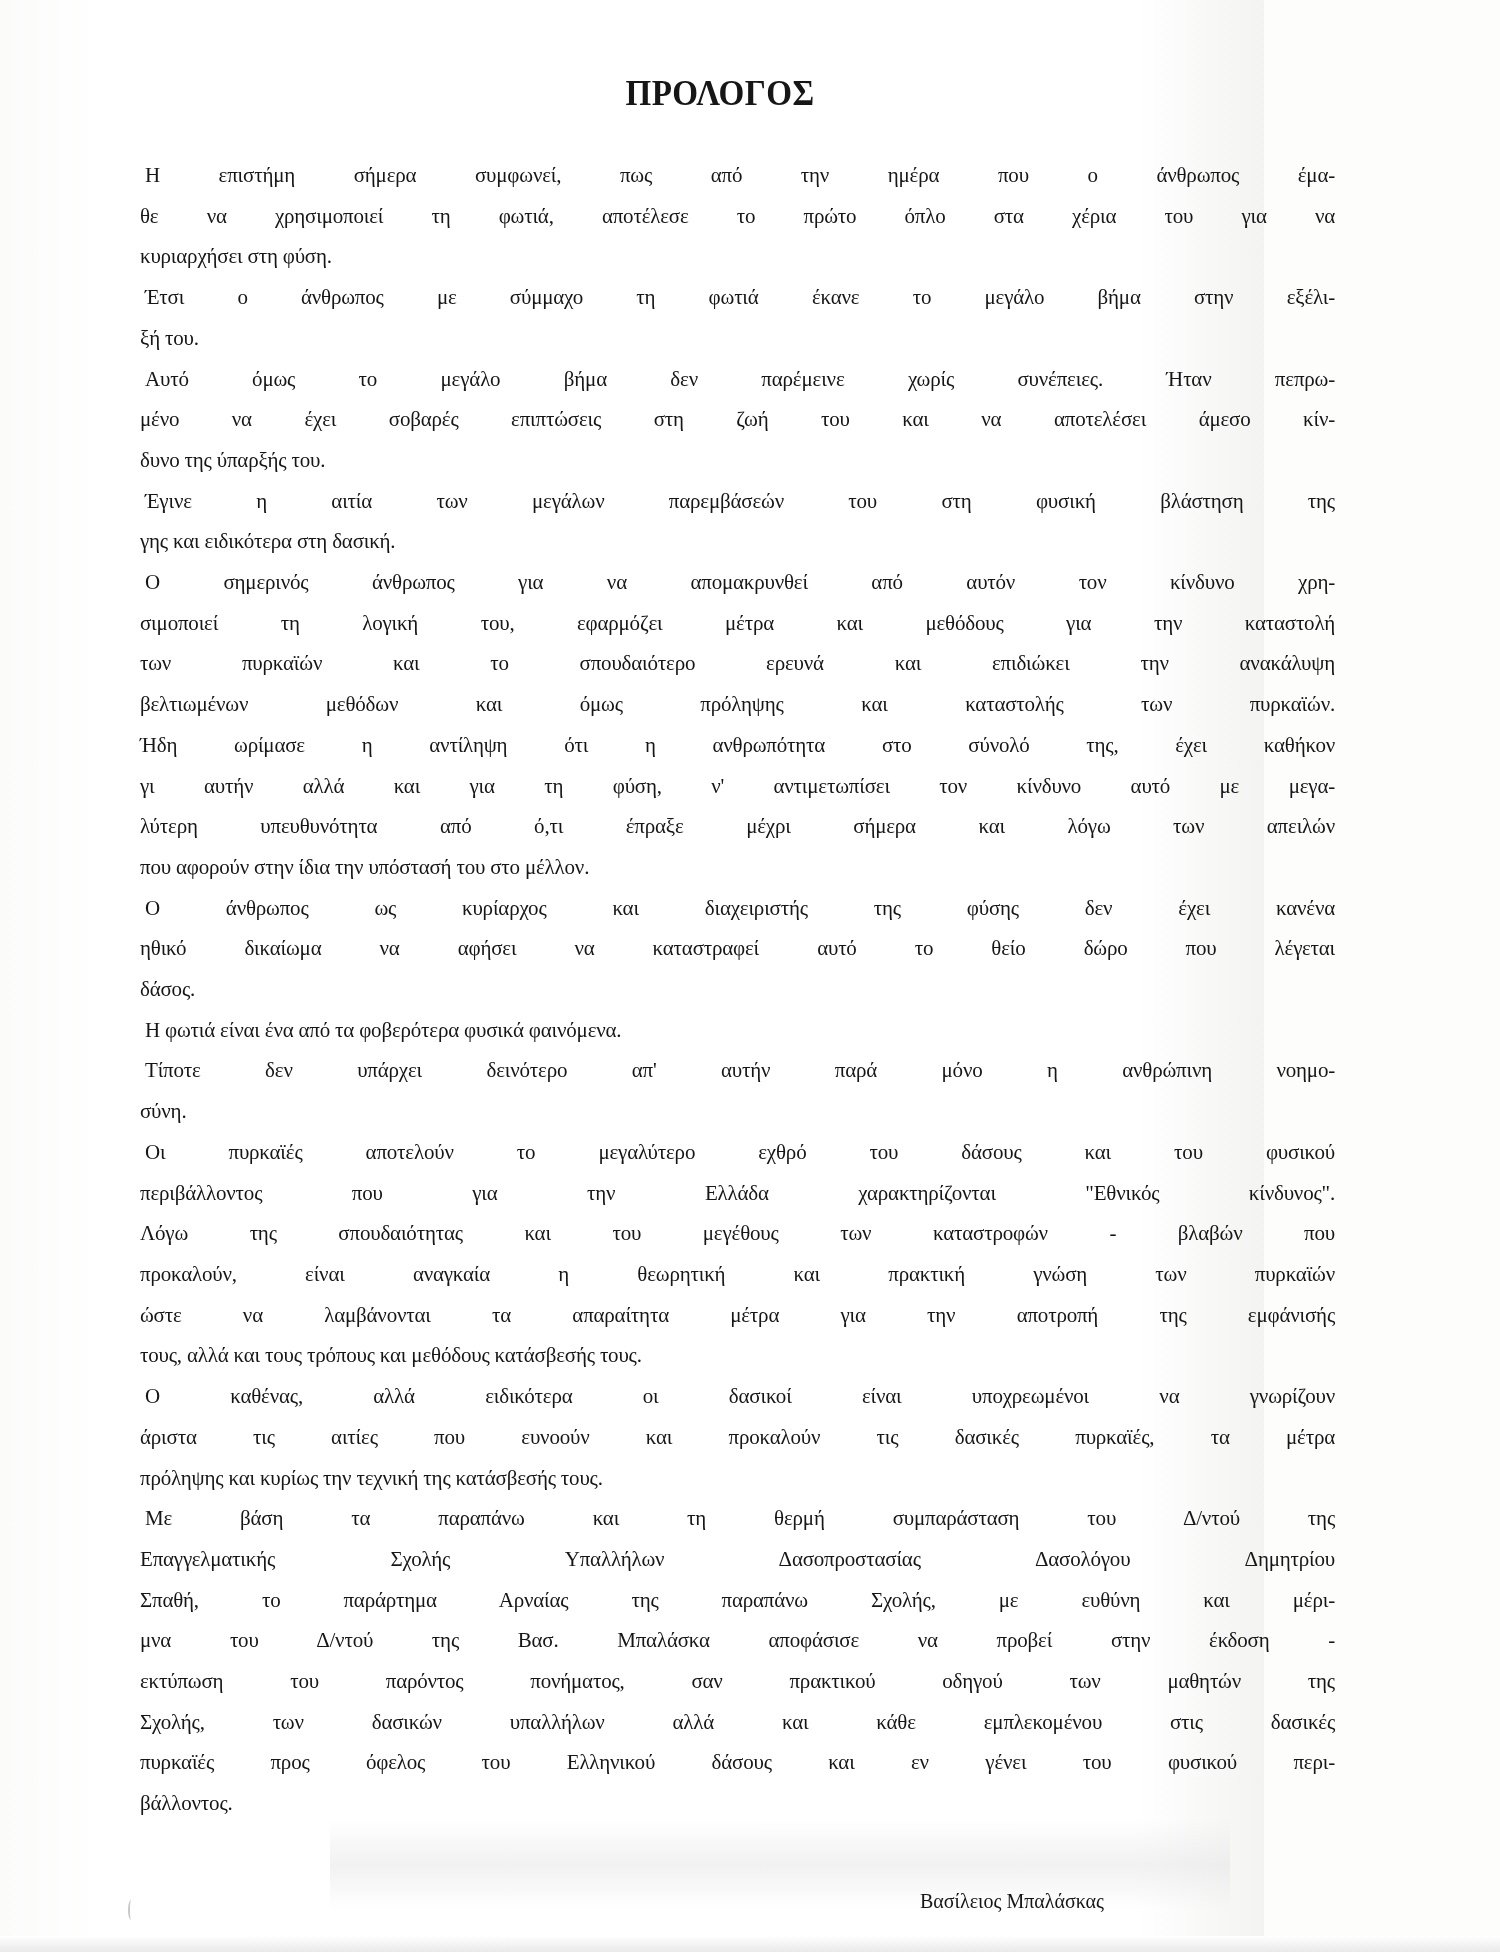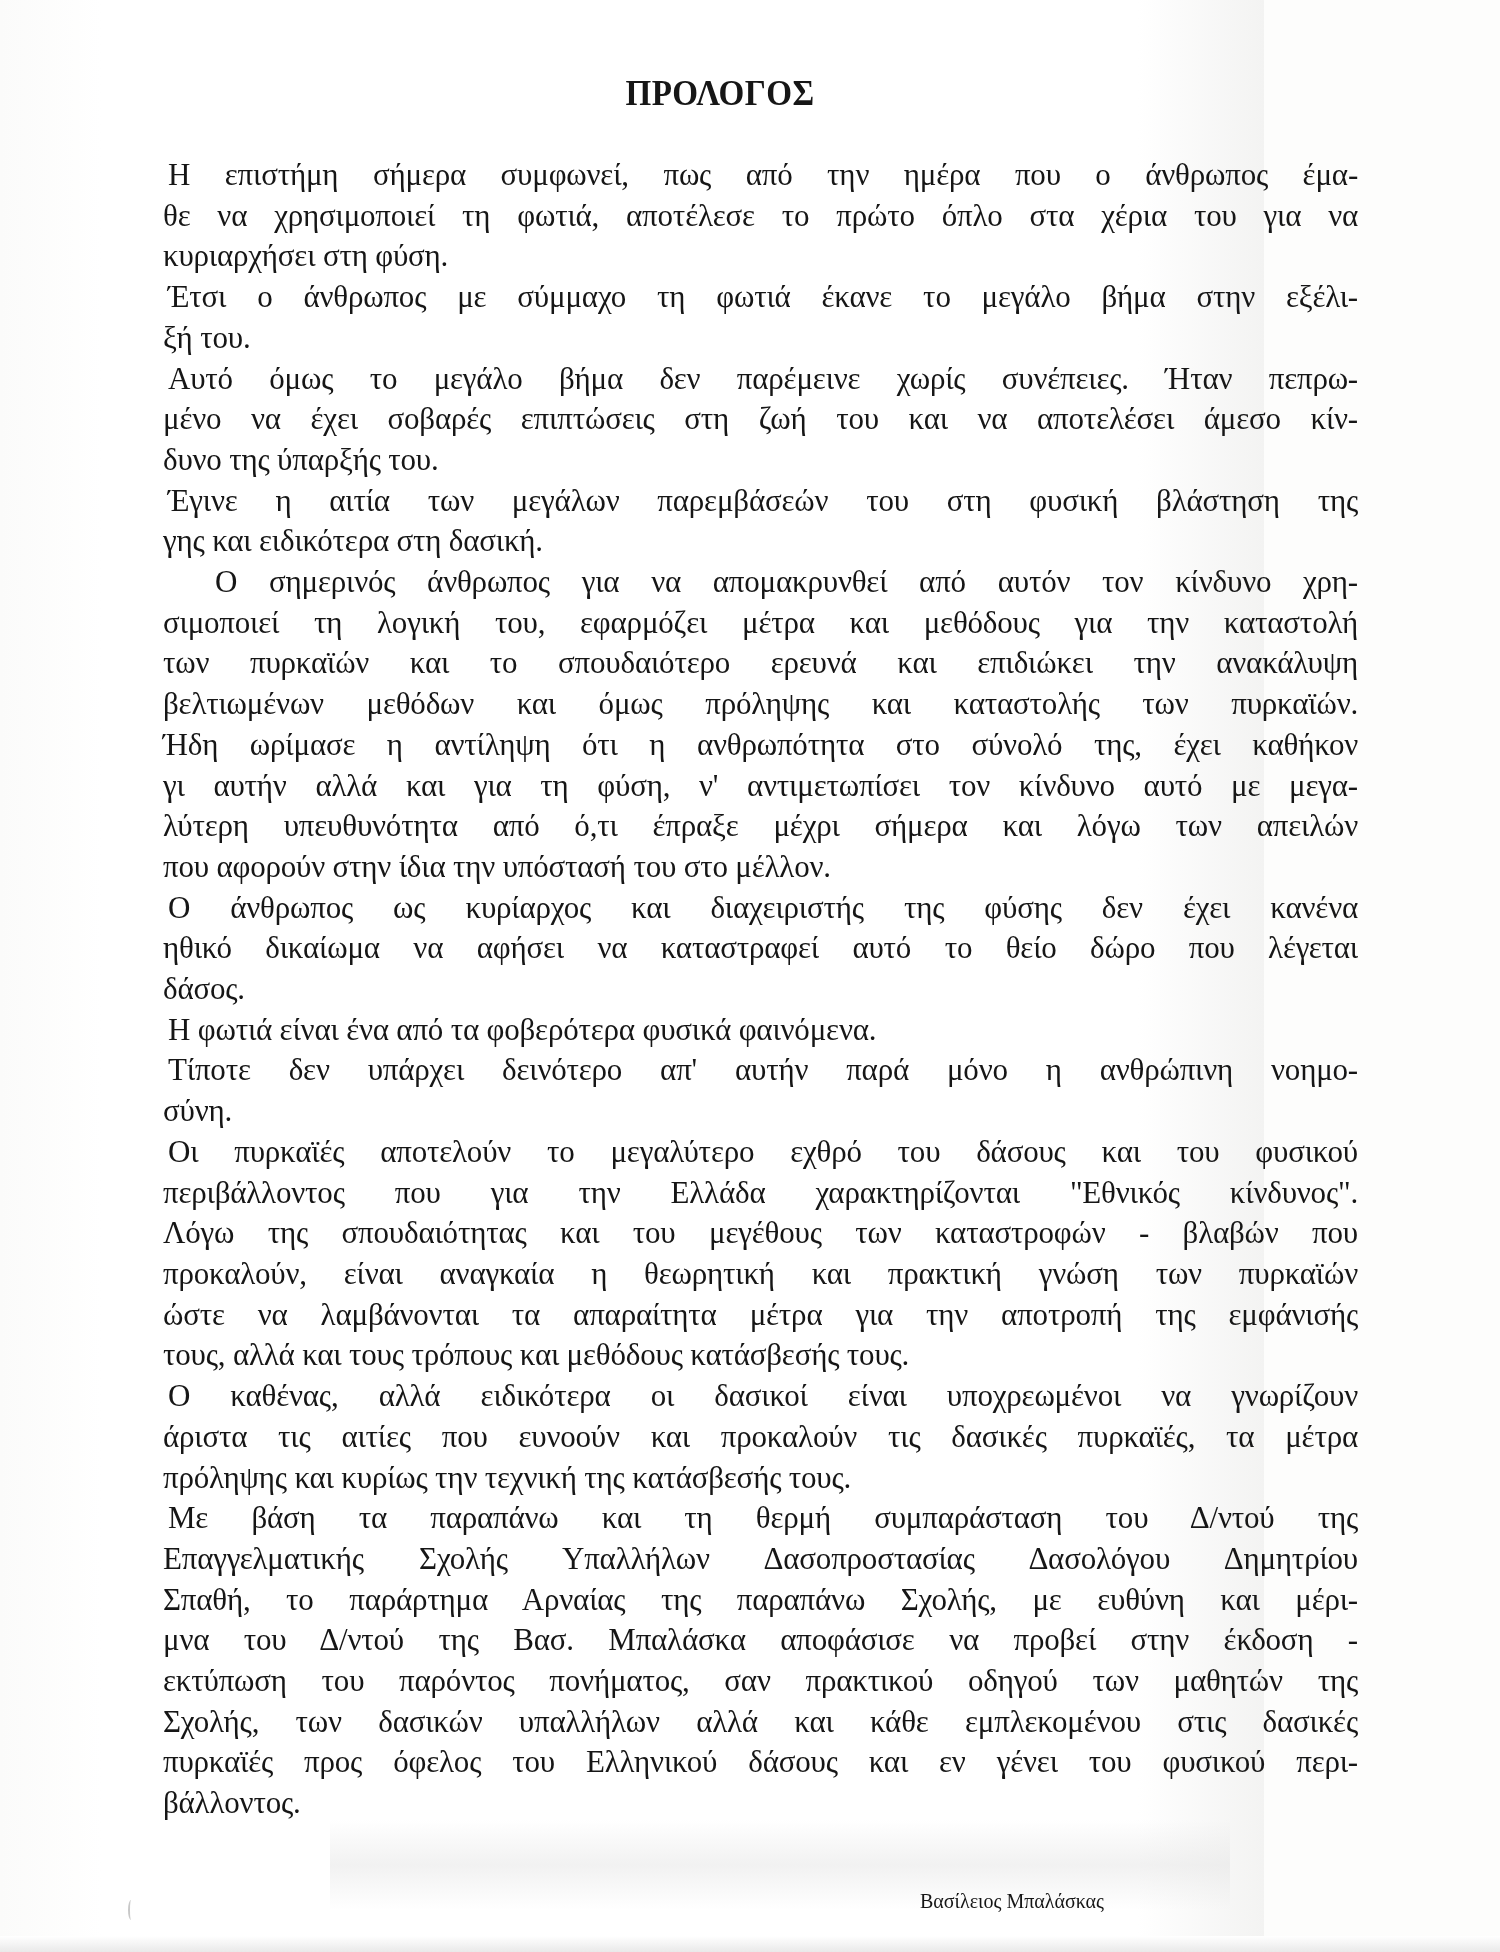--- a/index.html
+++ b/index.html
@@ -14,22 +14,22 @@
     position: absolute; left: 0; top: 0; width: 1264px; height: 1952px;
     background: linear-gradient(90deg, #fbfbfa 0%, #ffffff 8%, #ffffff 90%, #f3f3f2 100%);
   }
   .title {
     position: absolute; top: 72px; left: 0; width: 1440px;
     text-align: center;
     font-size: 36px; font-weight: bold; letter-spacing: 0.5px;
     transform: scaleX(0.92);
   }
   .body-text {
-    position: absolute; left: 163px; top: 155px; width: 1195px;
-    font-size: 31px; line-height: 40.7px;
+    position: absolute; left: 140px; top: 155px; width: 1195px;
+    font-size: 21px; line-height: 40.7px;
     letter-spacing: -0.2px;
   }
   .line { white-space: nowrap; display: block; }
   .line.justify { text-align: justify; text-align-last: justify; }
   .sig-name {
     position: absolute; right: 160px; top: 1890px;
     font-size: 20px;
   }
   .sig-title {
     position: absolute; right: 235px; top: 1930px;
@@ -65,21 +65,21 @@
       <span class="line justify" style="padding-left: 5px;">Η επιστήμη σήμερα συμφωνεί, πως από την ημέρα που ο άνθρωπος έμα-</span>
       <span class="line justify">θε να χρησιμοποιεί τη φωτιά, αποτέλεσε το πρώτο όπλο στα χέρια του για να</span>
       <span class="line">κυριαρχήσει στη φύση.</span>
       <span class="line justify" style="padding-left: 5px;">Έτσι ο άνθρωπος με σύμμαχο τη φωτιά έκανε το μεγάλο βήμα στην εξέλι-</span>
       <span class="line">ξή του.</span>
       <span class="line justify" style="padding-left: 5px;">Αυτό όμως το μεγάλο βήμα δεν παρέμεινε χωρίς συνέπειες. Ήταν πεπρω-</span>
       <span class="line justify">μένο να έχει σοβαρές επιπτώσεις στη ζωή του και να αποτελέσει άμεσο κίν-</span>
       <span class="line">δυνο της ύπαρξής του.</span>
       <span class="line justify" style="padding-left: 5px;">Έγινε η αιτία των μεγάλων παρεμβάσεών του στη φυσική βλάστηση της</span>
       <span class="line">γης και ειδικότερα στη δασική.</span>
-      <span class="line justify" style="padding-left: 5px; margin-left: 47px;">Ο σημερινός άνθρωπος για να απομακρυνθεί από αυτόν τον κίνδυνο χρη-</span>
+      <span class="line justify" style="padding-left: 5px;">Ο σημερινός άνθρωπος για να απομακρυνθεί από αυτόν τον κίνδυνο χρη-</span>
       <span class="line justify">σιμοποιεί τη λογική του, εφαρμόζει μέτρα και μεθόδους για την καταστολή</span>
       <span class="line justify">των πυρκαϊών και το σπουδαιότερο ερευνά και επιδιώκει την ανακάλυψη</span>
       <span class="line justify">βελτιωμένων μεθόδων και όμως πρόληψης και καταστολής των πυρκαϊών.</span>
       <span class="line justify">Ήδη ωρίμασε η αντίληψη ότι η ανθρωπότητα στο σύνολό της, έχει καθήκον</span>
       <span class="line justify">γι αυτήν αλλά και για τη φύση, ν' αντιμετωπίσει τον κίνδυνο αυτό με μεγα-</span>
       <span class="line justify">λύτερη υπευθυνότητα από ό,τι έπραξε μέχρι σήμερα και λόγω των απειλών</span>
       <span class="line">που αφορούν στην ίδια την υπόστασή του στο μέλλον.</span>
       <span class="line justify" style="padding-left: 5px;">Ο άνθρωπος ως κυρίαρχος και διαχειριστής της φύσης δεν έχει κανένα</span>
       <span class="line justify">ηθικό δικαίωμα να αφήσει να καταστραφεί αυτό το θείο δώρο που λέγεται</span>
       <span class="line">δάσος.</span>

